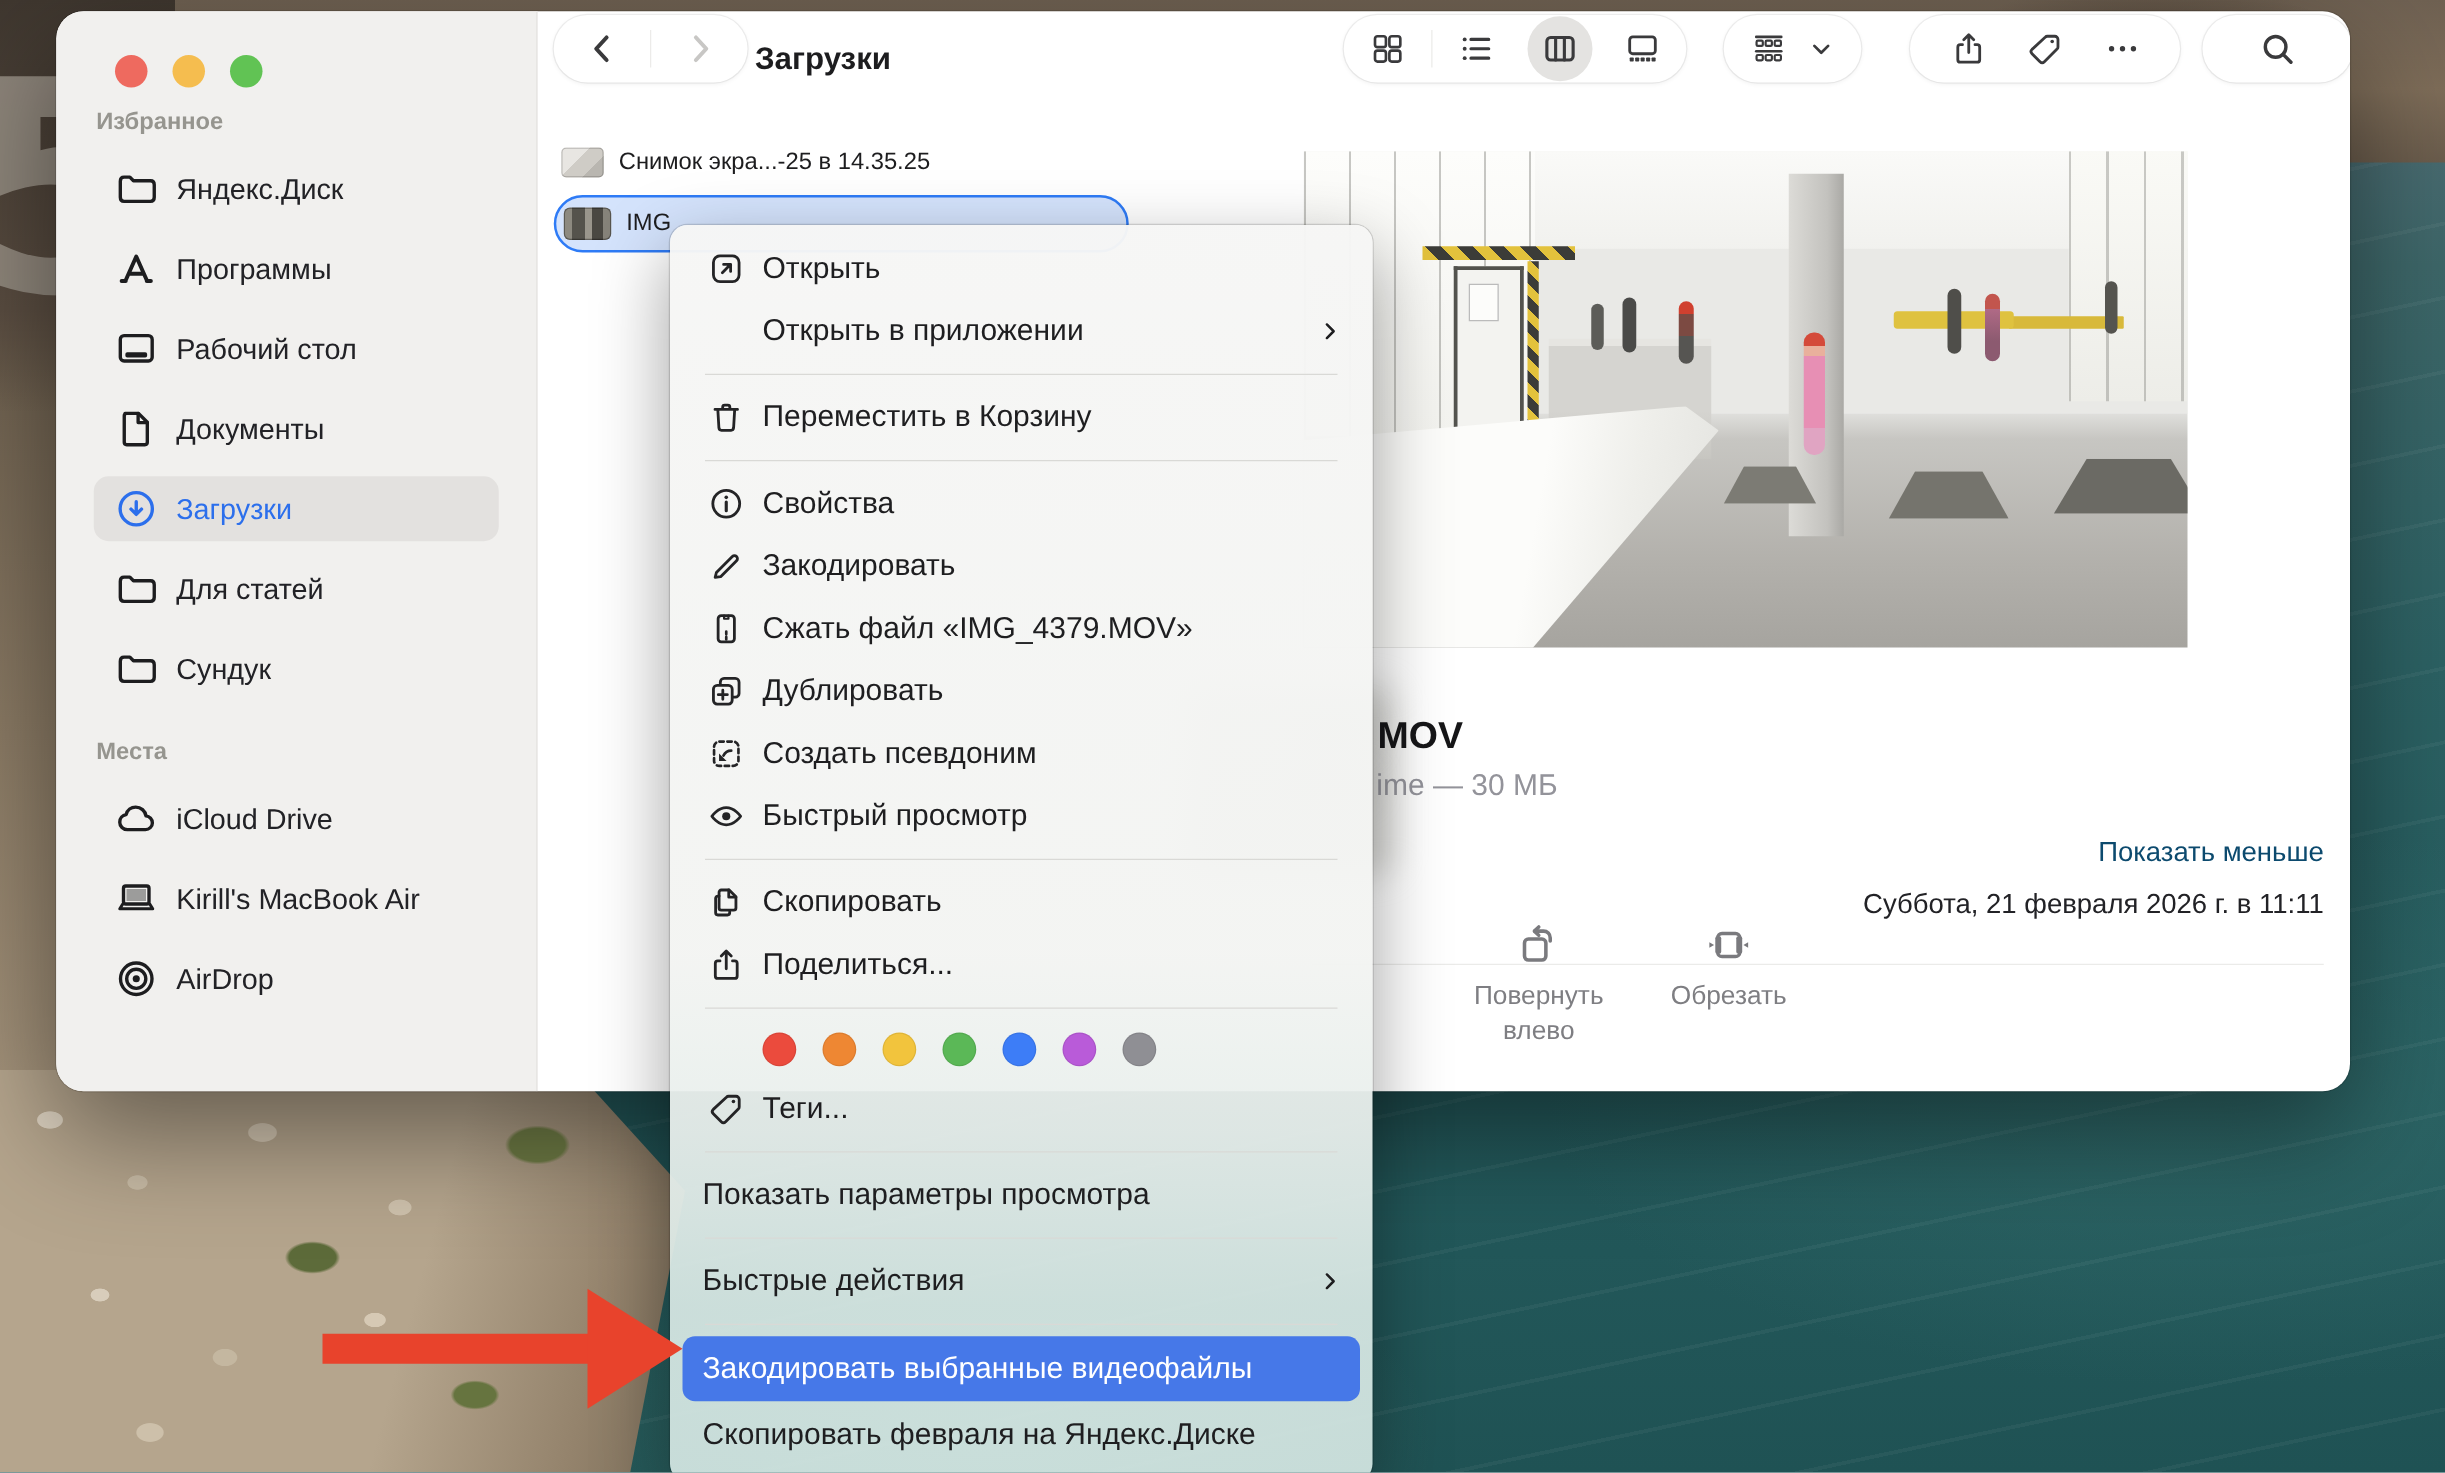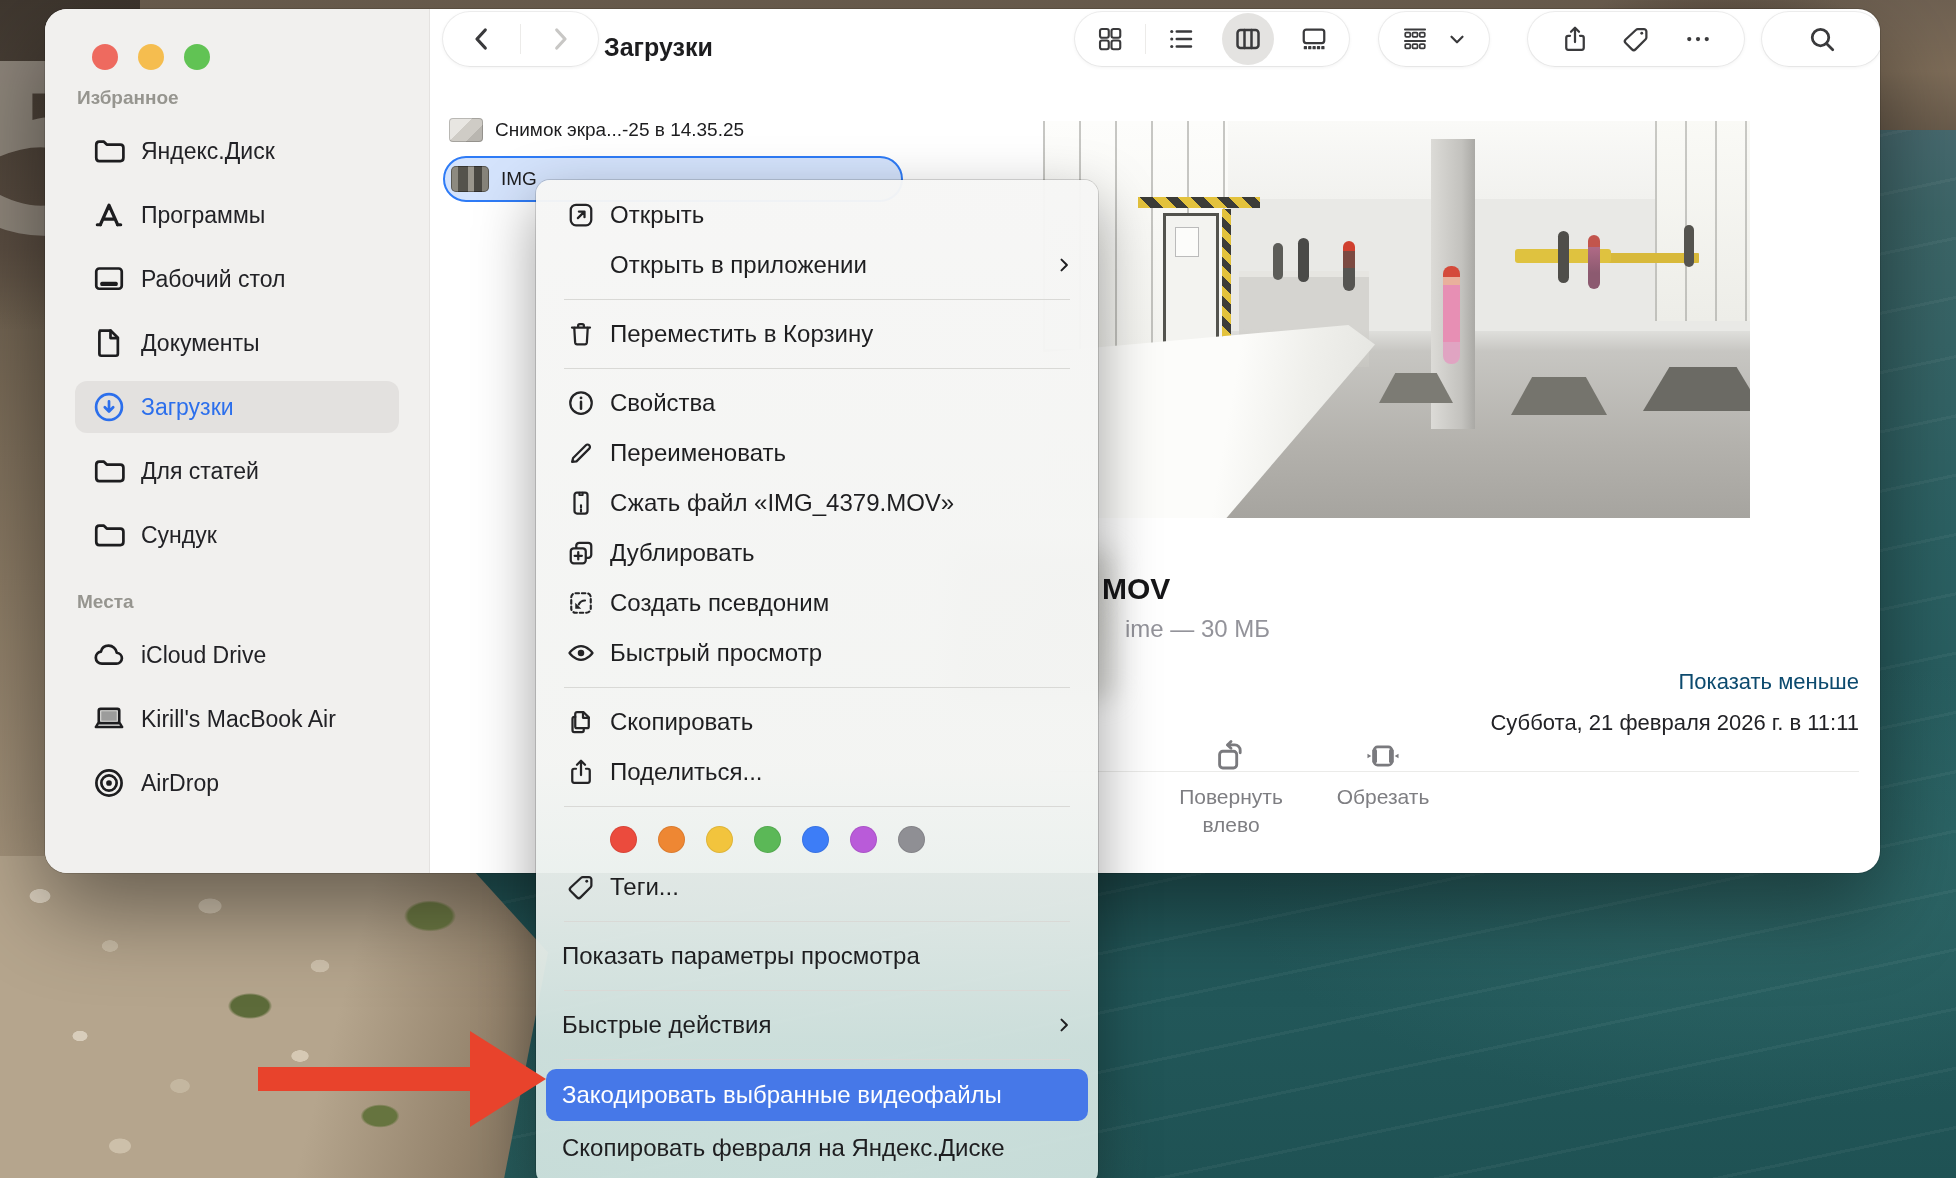--- a/index.html
+++ b/index.html
@@ -129,21 +129,21 @@
   .f2 { left:300px; top:120px; width:12px; height:50px;
         background: linear-gradient(180deg,#d0402f 0 20%, #7c4a42 20% 55%, #565552 55%); }
   .f3 { left:255px; top:117px; width:11px; height:44px; background:#4a4a48; }
   .f4 { left:230px; top:122px; width:10px; height:37px; background:#5c5c58; }
   .f5 { left:515px; top:110px; width:11px; height:52px; background:#4f4e4a; }
   .f6 { left:545px; top:114px; width:12px; height:54px;
         background: linear-gradient(180deg,#c2554d 0 22%, #b06a86 22%, #8c5a70 70%); }
   .f7 { left:641px; top:104px; width:10px; height:42px; background:#55544f; }
   .blur-blob { position:absolute; background:rgba(196,196,192,.6); filter: blur(12px); border-radius:14px; }
   .pv-title { position:absolute; left:1057px; top:563px; font-size:30px; font-weight:bold; color:#161618; }
-  .pv-meta  { position:absolute; left:1080px; top:606px; font-size:24px; color:#93939a; }
+  .pv-meta  { position:absolute; left:1056px; top:606px; font-size:24px; color:#93939a; }
   .pv-less  { position:absolute; right:21px; top:660px; font-size:22px; color:#0c4a6e; }
   .pv-date  { position:absolute; right:21px; top:701px; font-size:22px; color:#222226; }
   .pv-div   { position:absolute; left:1005px; top:762px; width:809px; height:1px; background:#ebebe9; }
   .pv-actions { position:absolute; left:1110px; top:728px; display:flex; }
   .pv-btn { width:152px; display:flex; flex-direction:column; align-items:center; }
   .pv-icn { width:38px; height:38px; color:#7a7a7e; margin-bottom:8px;}
   .pv-label { font-size:21px; color:#7e7e82; text-align:center; line-height:1.35; white-space:pre-line; }
   
   .ctx { position:absolute; left:536px; top:180px; width:562px; border-radius:14px;
     padding:10px 0 12px 0;
@@ -499,21 +499,21 @@
         </svg>
       </span>
       <span class="mi-label">Свойства</span>
     </div>
     <div class="menu-item">
       <span class="mi-icn">
         <svg viewBox="0 0 24 24" fill="none" stroke="currentColor" stroke-width="1.8" stroke-linecap="round" stroke-linejoin="round">
           <path d="M4.9 19.1l.8-3.1L15.9 5.8c.75-.75 1.95-.75 2.7 0s.75 1.95 0 2.7L8.4 18.7l-3.5.4z"></path>
         </svg>
       </span>
-      <span class="mi-label">Переименовать</span>
+      <span class="mi-label">Закодировать</span>
     </div>
     <div class="menu-item">
       <span class="mi-icn">
         <svg viewBox="0 0 24 24" fill="none" stroke="currentColor" stroke-width="1.8" stroke-linecap="round" stroke-linejoin="round">
           <rect x="6.8" y="3.6" width="10.4" height="16.8" rx="2"></rect>
           <path d="M12 13.8v6.2" stroke-dasharray="1.7 1.7" stroke-width="1.7"></path>
           <path d="M10.6 3.6v2h2.8v-2" stroke-width="1.4"></path>
         </svg>
       </span>
       <span class="mi-label">Сжать файл «IMG_4379.MOV»</span>

